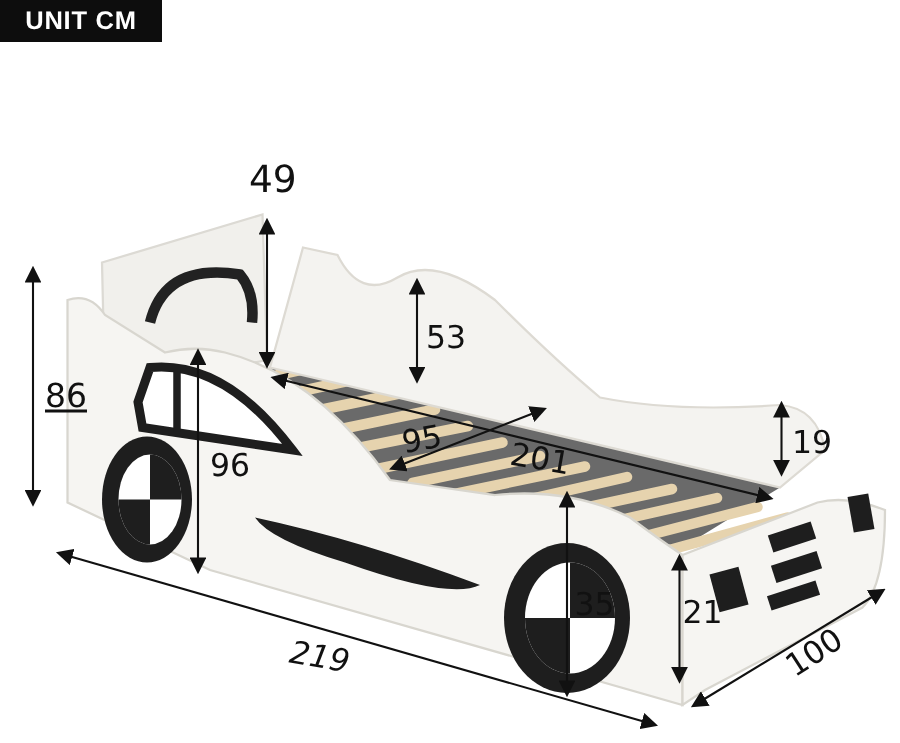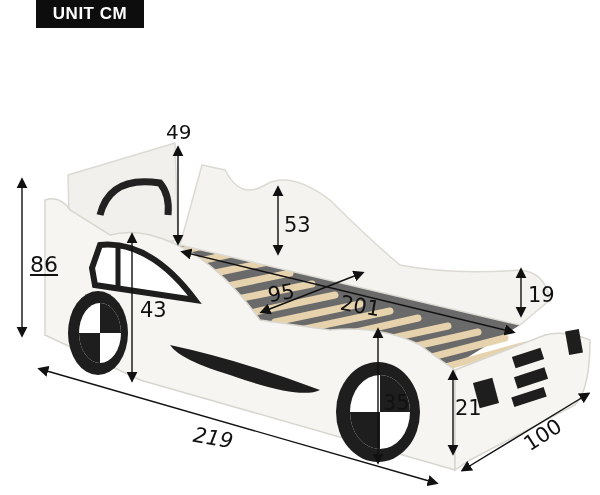--- a/index.html
+++ b/index.html
@@ -1,17 +1,17 @@
 <!DOCTYPE html>
 <html><head>
 <meta charset="utf-8">
 <style>
   html, body { margin:0; padding:0; background:#ffffff; }
   body { width:600px; height:495px; position:relative; overflow:hidden; font-family:"Liberation Sans", sans-serif; }
-  .unit-badge { position:absolute; left:0; top:0; width:108px; height:28px; background:#0d0d0d; color:#ffffff; font-weight:bold; font-size:17px; display:flex; align-items:center; justify-content:center; letter-spacing:0.5px;margin-left:36px; }
+  .unit-badge { position:absolute; left:0; top:0; width:108px; height:28px; background:#0d0d0d; color:#ffffff; font-weight:bold; font-size:17px; display:flex; align-items:center; justify-content:center; letter-spacing:0.5px; }
   svg.stage { position:absolute; left:0; top:0; }
   .dim { position:absolute; font-family:"DejaVu Sans", sans-serif; font-size:21px; color:#111; line-height:1; }
   .dim.italic { font-style:italic; }
 </style>
 </head>
 <body>
 
 <div class="unit-badge">UNIT CM</div>
 
 <svg class="stage" width="600" height="495" viewBox="0 0 600 495">
@@ -86,23 +86,23 @@
     <line x1="262" y1="312" x2="362" y2="273" marker-start="url(#ah)" marker-end="url(#ah)"></line>
     <line x1="183" y1="252" x2="513" y2="332" marker-start="url(#ah)" marker-end="url(#ah)"></line>
     <line x1="521" y1="270" x2="521" y2="315" marker-start="url(#ah)" marker-end="url(#ah)"></line>
     <line x1="378" y1="330" x2="378" y2="462" marker-start="url(#ah)" marker-end="url(#ah)"></line>
     <line x1="453" y1="372" x2="453" y2="453" marker-start="url(#ah)" marker-end="url(#ah)"></line>
     <line x1="40" y1="369" x2="436" y2="483" marker-start="url(#ah)" marker-end="url(#ah)"></line>
     <line x1="463" y1="470" x2="588" y2="394" marker-start="url(#ah)" marker-end="url(#ah)"></line>
   </g>
 </svg>
 
-<div class="dim" style="left:166px; top:122px; font-size:20px;">49</div>
+<div class="dim" style="left:166px; top:107px; font-size:25px;">49</div>
 <div class="dim" style="left:284px; top:215px;">53</div>
 <div class="dim" style="left:30px; top:254px; font-size:22px;text-decoration:underline;">86</div>
-<div class="dim" style="left:140px; top:300px;">43</div>
+<div class="dim" style="left:140px; top:300px;">96</div>
 <div class="dim" style="left:268px; top:283px; transform:rotate(-10deg);">95</div>
 <div class="dim" style="left:340px; top:296px; transform:rotate(10deg);">201</div>
 <div class="dim" style="left:528px; top:285px;">19</div>
 <div class="dim" style="left:383px; top:393px;">35</div>
 <div class="dim" style="left:455px; top:398px;">21</div>
 <div class="dim italic" style="left:193px; top:428px; transform:rotate(10deg);">219</div>
 <div class="dim" style="left:523px; top:425px; transform:rotate(-33deg);">100</div>
 
 </body></html>

